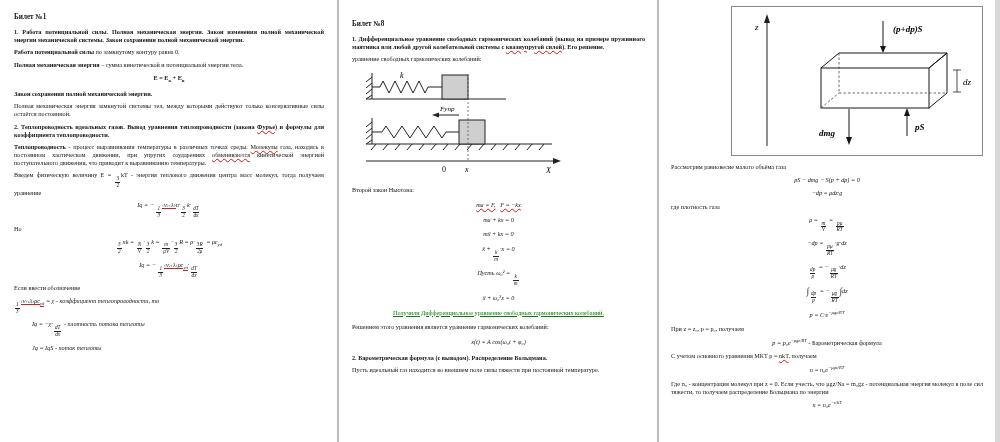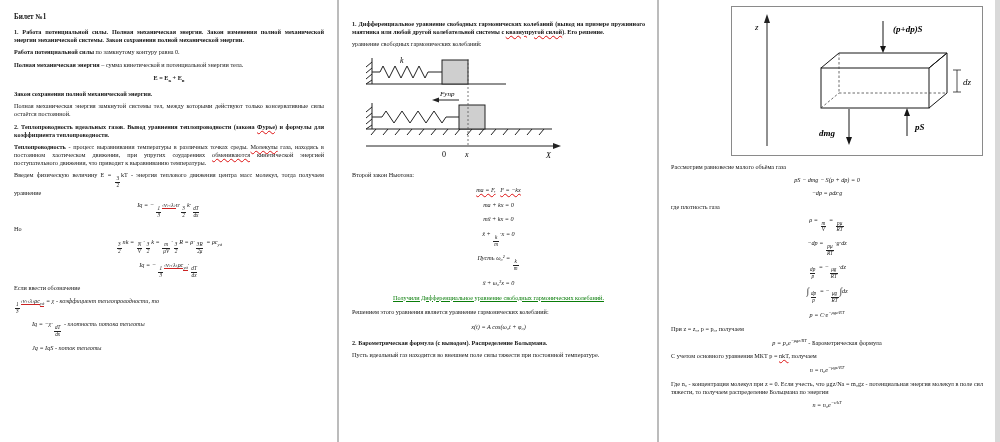--- a/index.html
+++ b/index.html
@@ -108,20 +108,21 @@
         </span><span> - плотность потока теплоты</span>
     </div>
     <div class="fm" style="text-align:left;margin-left:18px">
       <span>Jq = IqS</span><span> -  поток  теплоты</span>
     </div>
   </section>
 
   <div class="vdiv" id="d1"></div>
 
   <section class="page" id="pg2">
+    <div class="t">Билет №8</div>
     <p class="b"><span>1. Дифференциальное уравнение свободных гармонических колебаний (вывод на примере пружинного маятника или любой другой колебательной системы с </span><span class="sp">квазиупругой силой</span><span>). Его решение.</span></p>
     <p>уравнение свободных гармонических колебаний:</p>
 
     <div class="dgm-wrap">
       <svg width="210" height="110" viewBox="0 0 210 110">
         <g stroke="#222" stroke-width="1" fill="none">
           <line x1="16" y1="5" x2="16" y2="31"></line>
           <line x1="16" y1="9" x2="10" y2="14"></line>
             <line x1="16" y1="15" x2="10" y2="20"></line>
             <line x1="16" y1="21" x2="10" y2="26"></line>

